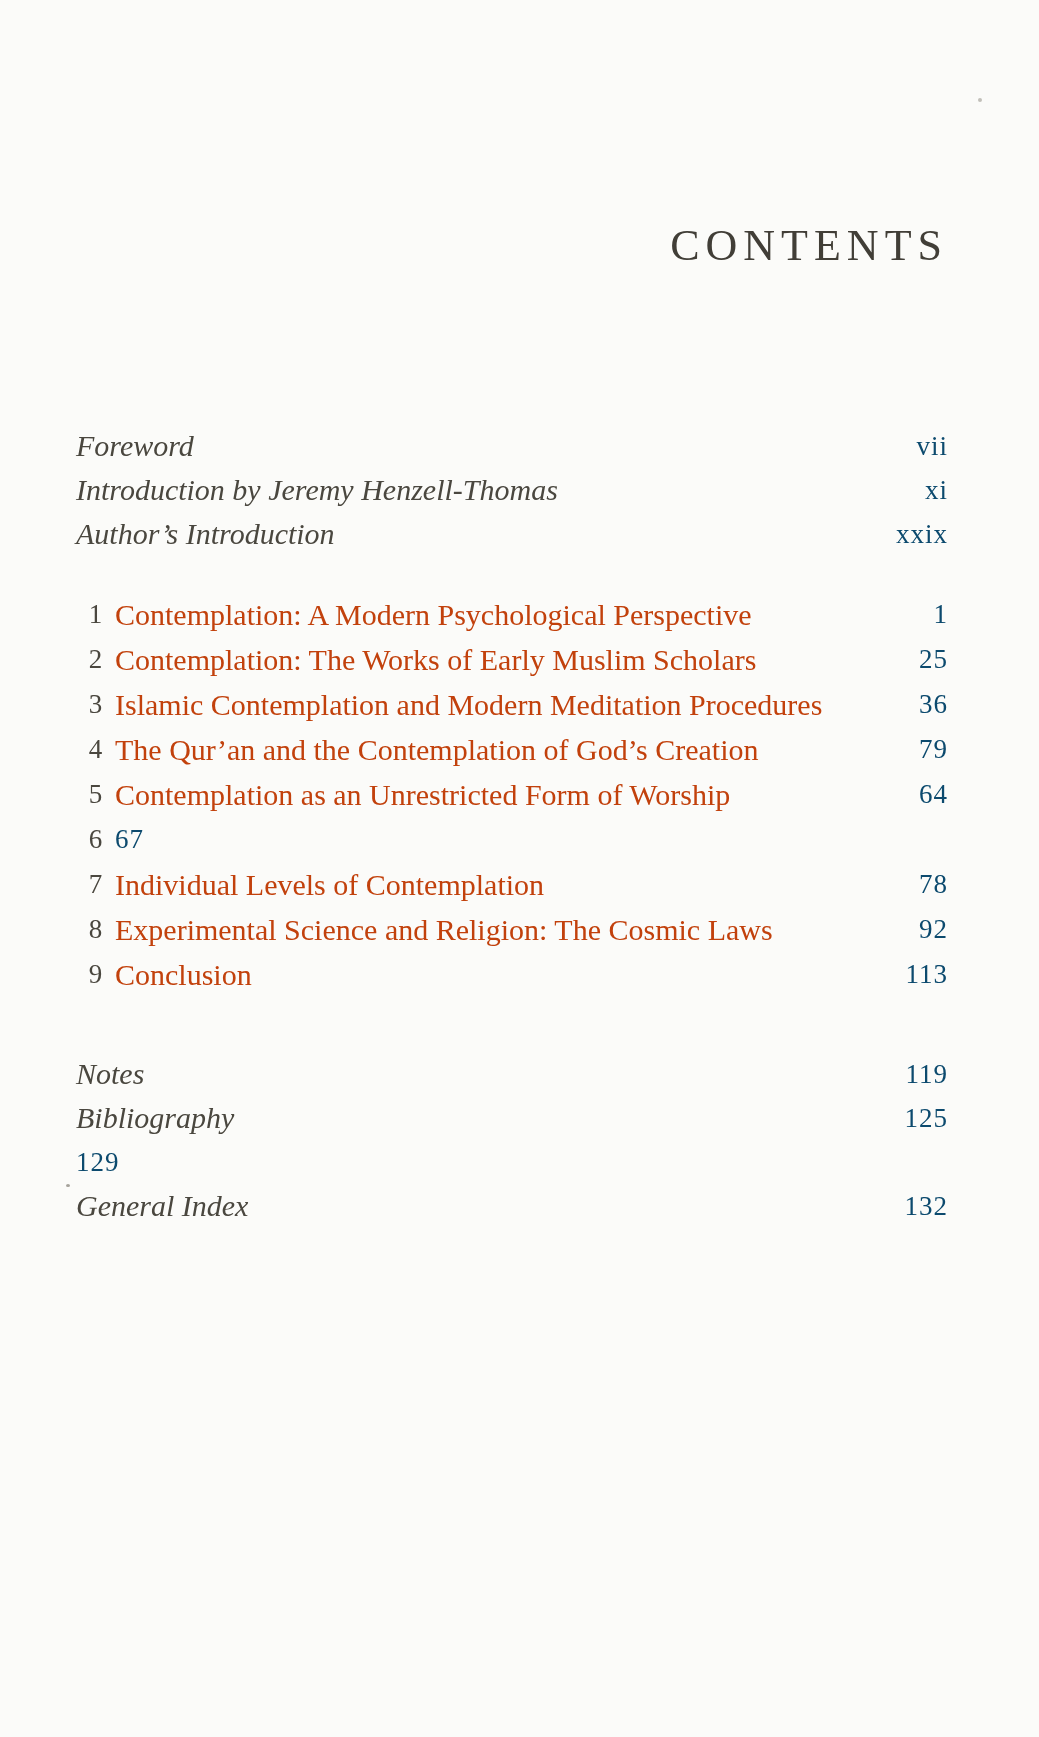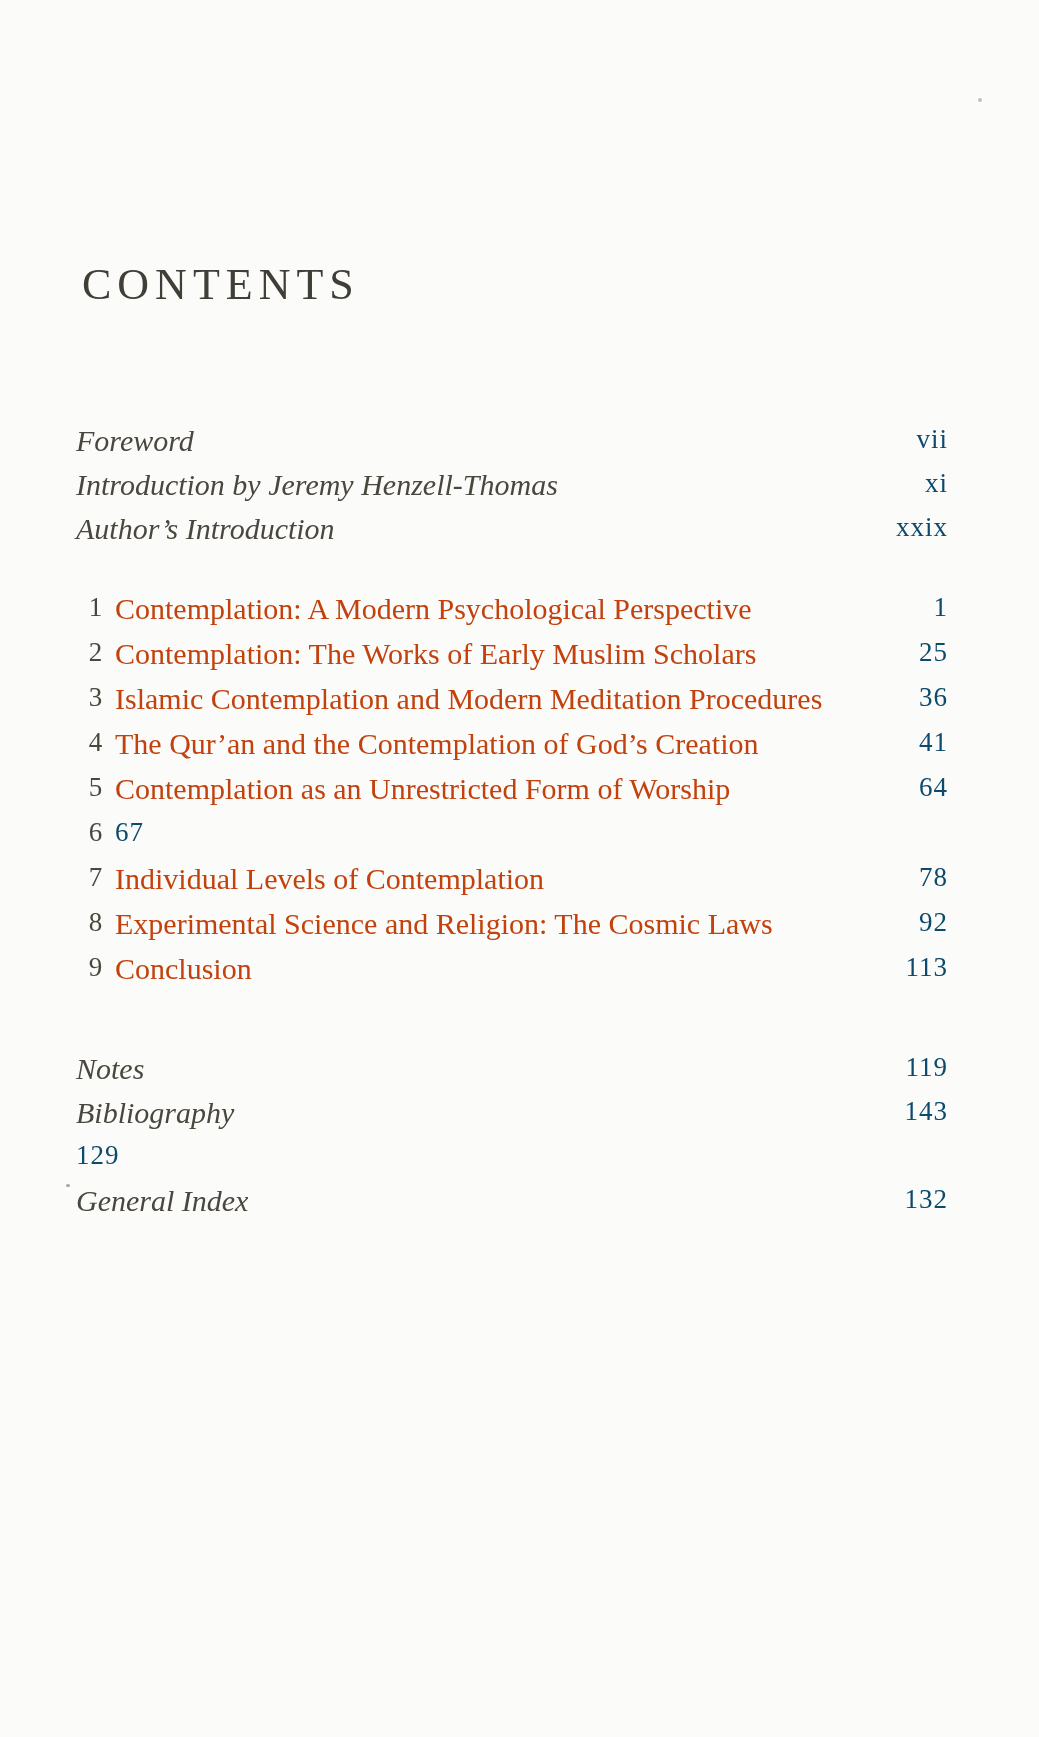--- a/index.html
+++ b/index.html
@@ -17,39 +17,38 @@
   }
   .page {
     position: absolute;
     inset: 0;
   }
   .book-title {
     position: absolute;
     top: 220px;
     left: 76px;
     width: 872px;
-    text-align: left;
+    text-align: right;
     font-size: 44px;
     font-weight: 400;
     letter-spacing: 6px;
     text-indent: 6px;
     color: #413e37;
-    margin-top: 39px;
   }
   .toc-section {
     position: absolute;
     left: 76px;
     width: 872px;
   }
   .front-matter { top: 424px; }
   .chapter-list { top: 592px; }
   .back-matter  { top: 1052px; }
   .toc-row {
     display: flex;
-    align-items: flex-start;
+    align-items: center;
     height: 44px;
   }
   .chapter-list .toc-row { height: 45px; }
   .entry-label {
     font-style: italic;
     font-size: 30px;
     flex: 1;
     white-space: nowrap;
     color: #4a473f;
   }
@@ -126,21 +125,21 @@
       <span class="page-number">25</span>
     </div>
     <div class="toc-row">
       <span class="chapter-number">3</span>
       <span class="chapter-title">Islamic Contemplation and Modern Meditation Procedures</span>
       <span class="page-number">36</span>
     </div>
     <div class="toc-row">
       <span class="chapter-number">4</span>
       <span class="chapter-title">The Qur’an and the Contemplation of God’s Creation</span>
-      <span class="page-number">41</span>
+      <span class="page-number">79</span>
     </div>
     <div class="toc-row">
       <span class="chapter-number">5</span>
       <span class="chapter-title">Contemplation as an Unrestricted Form of Worship</span>
       <span class="page-number">64</span>
     </div>
     <div class="toc-row">
       <span class="chapter-number">6</span>
       <span class="page-number">67</span>
     </div>
@@ -161,21 +160,21 @@
     </div>
   </div>
 
   <div class="toc-section back-matter">
     <div class="toc-row">
       <span class="entry-label">Notes</span>
       <span class="page-number">119</span>
     </div>
     <div class="toc-row">
       <span class="entry-label">Bibliography</span>
-      <span class="page-number">143</span>
+      <span class="page-number">125</span>
     </div>
     <div class="toc-row">
       <span class="page-number">129</span>
     </div>
     <div class="toc-row">
       <span class="entry-label">General Index</span>
       <span class="page-number">132</span>
     </div>
   </div>
 

